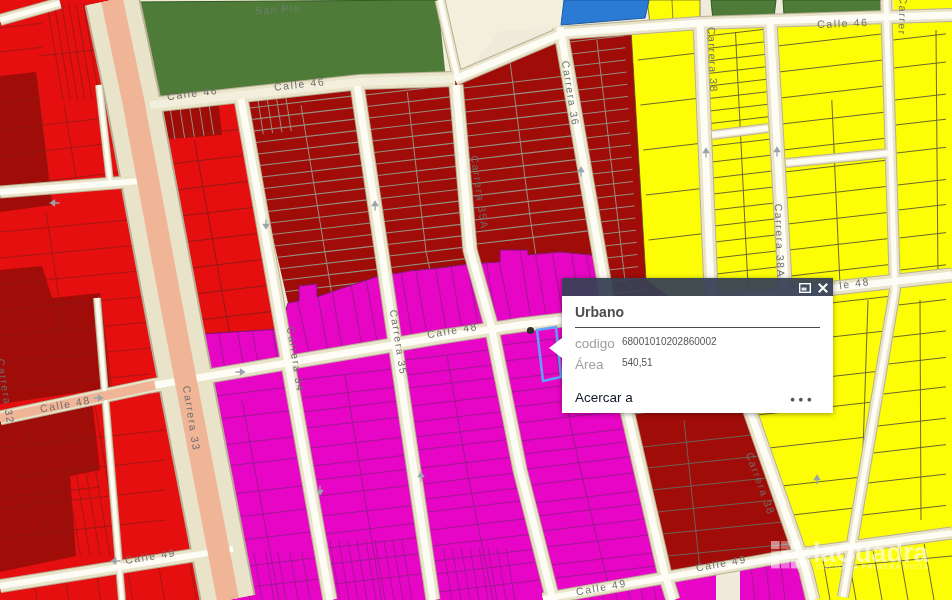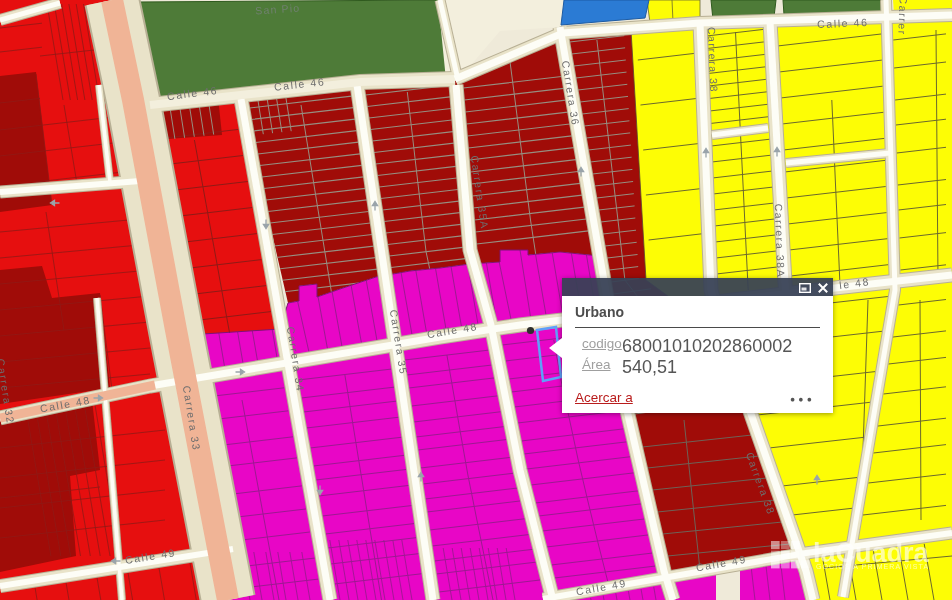--- a/index.html
+++ b/index.html
@@ -4,23 +4,23 @@
 html,body{margin:0;padding:0;width:952px;height:600px;overflow:hidden;}
 body{font-family:"Liberation Sans", sans-serif;position:relative;}
 #map{position:absolute;left:0;top:0;}
 
 #popup{position:absolute;left:562px;top:278px;width:271px;height:135px;box-shadow:0 1px 5px rgba(0,0,0,0.4);}
 #phead{position:absolute;left:0;top:0;right:0;height:18px;background:rgba(55,65,85,0.94);}
 #pbody{position:absolute;left:0;top:18px;right:0;bottom:0;background:#ffffff;}
 #ptail{position:absolute;left:-13px;top:42px;width:0;height:0;border-top:10px solid transparent;border-bottom:10px solid transparent;border-right:13px solid #ffffff;}
 .ptitle{position:absolute;left:13px;top:8px;font-size:14px;font-weight:bold;color:#4d4d4d;}
 .phr{position:absolute;left:13px;right:13px;top:30.5px;border-top:1.6px solid #4a4a4a;}
-.prow{position:absolute;left:20px;font-size:13.5px;color:#9f9f9f;text-decoration:underline;}
-.pval{position:absolute;left:60px;font-size:18px;color:#555555;}
-.plink{position:absolute;left:13px;bottom:8px;font-size:13.5px;color:#b91c1c;text-decoration:underline;}
+.prow{position:absolute;left:13px;font-size:13.5px;color:#9f9f9f;}
+.pval{position:absolute;left:60px;font-size:10px;color:#555555;}
+.plink{position:absolute;left:13px;bottom:8px;font-size:13.5px;color:#0f172a;}
 .pdots{position:absolute;right:18px;bottom:9px;font-size:8.5px;color:#555;letter-spacing:3.2px;}
 .wicon{position:absolute;top:4.5px;width:12px;height:10px;}
 </style></head>
 <body>
 
 <div id="map"><svg width="952" height="600" viewBox="0 0 952 600">
 <rect width="952" height="600" fill="#efead9"></rect>
 
 <polygon points="0,0 119,0 141,100 176,330 228,600 0,600" fill="#e60f0f"></polygon>
 

